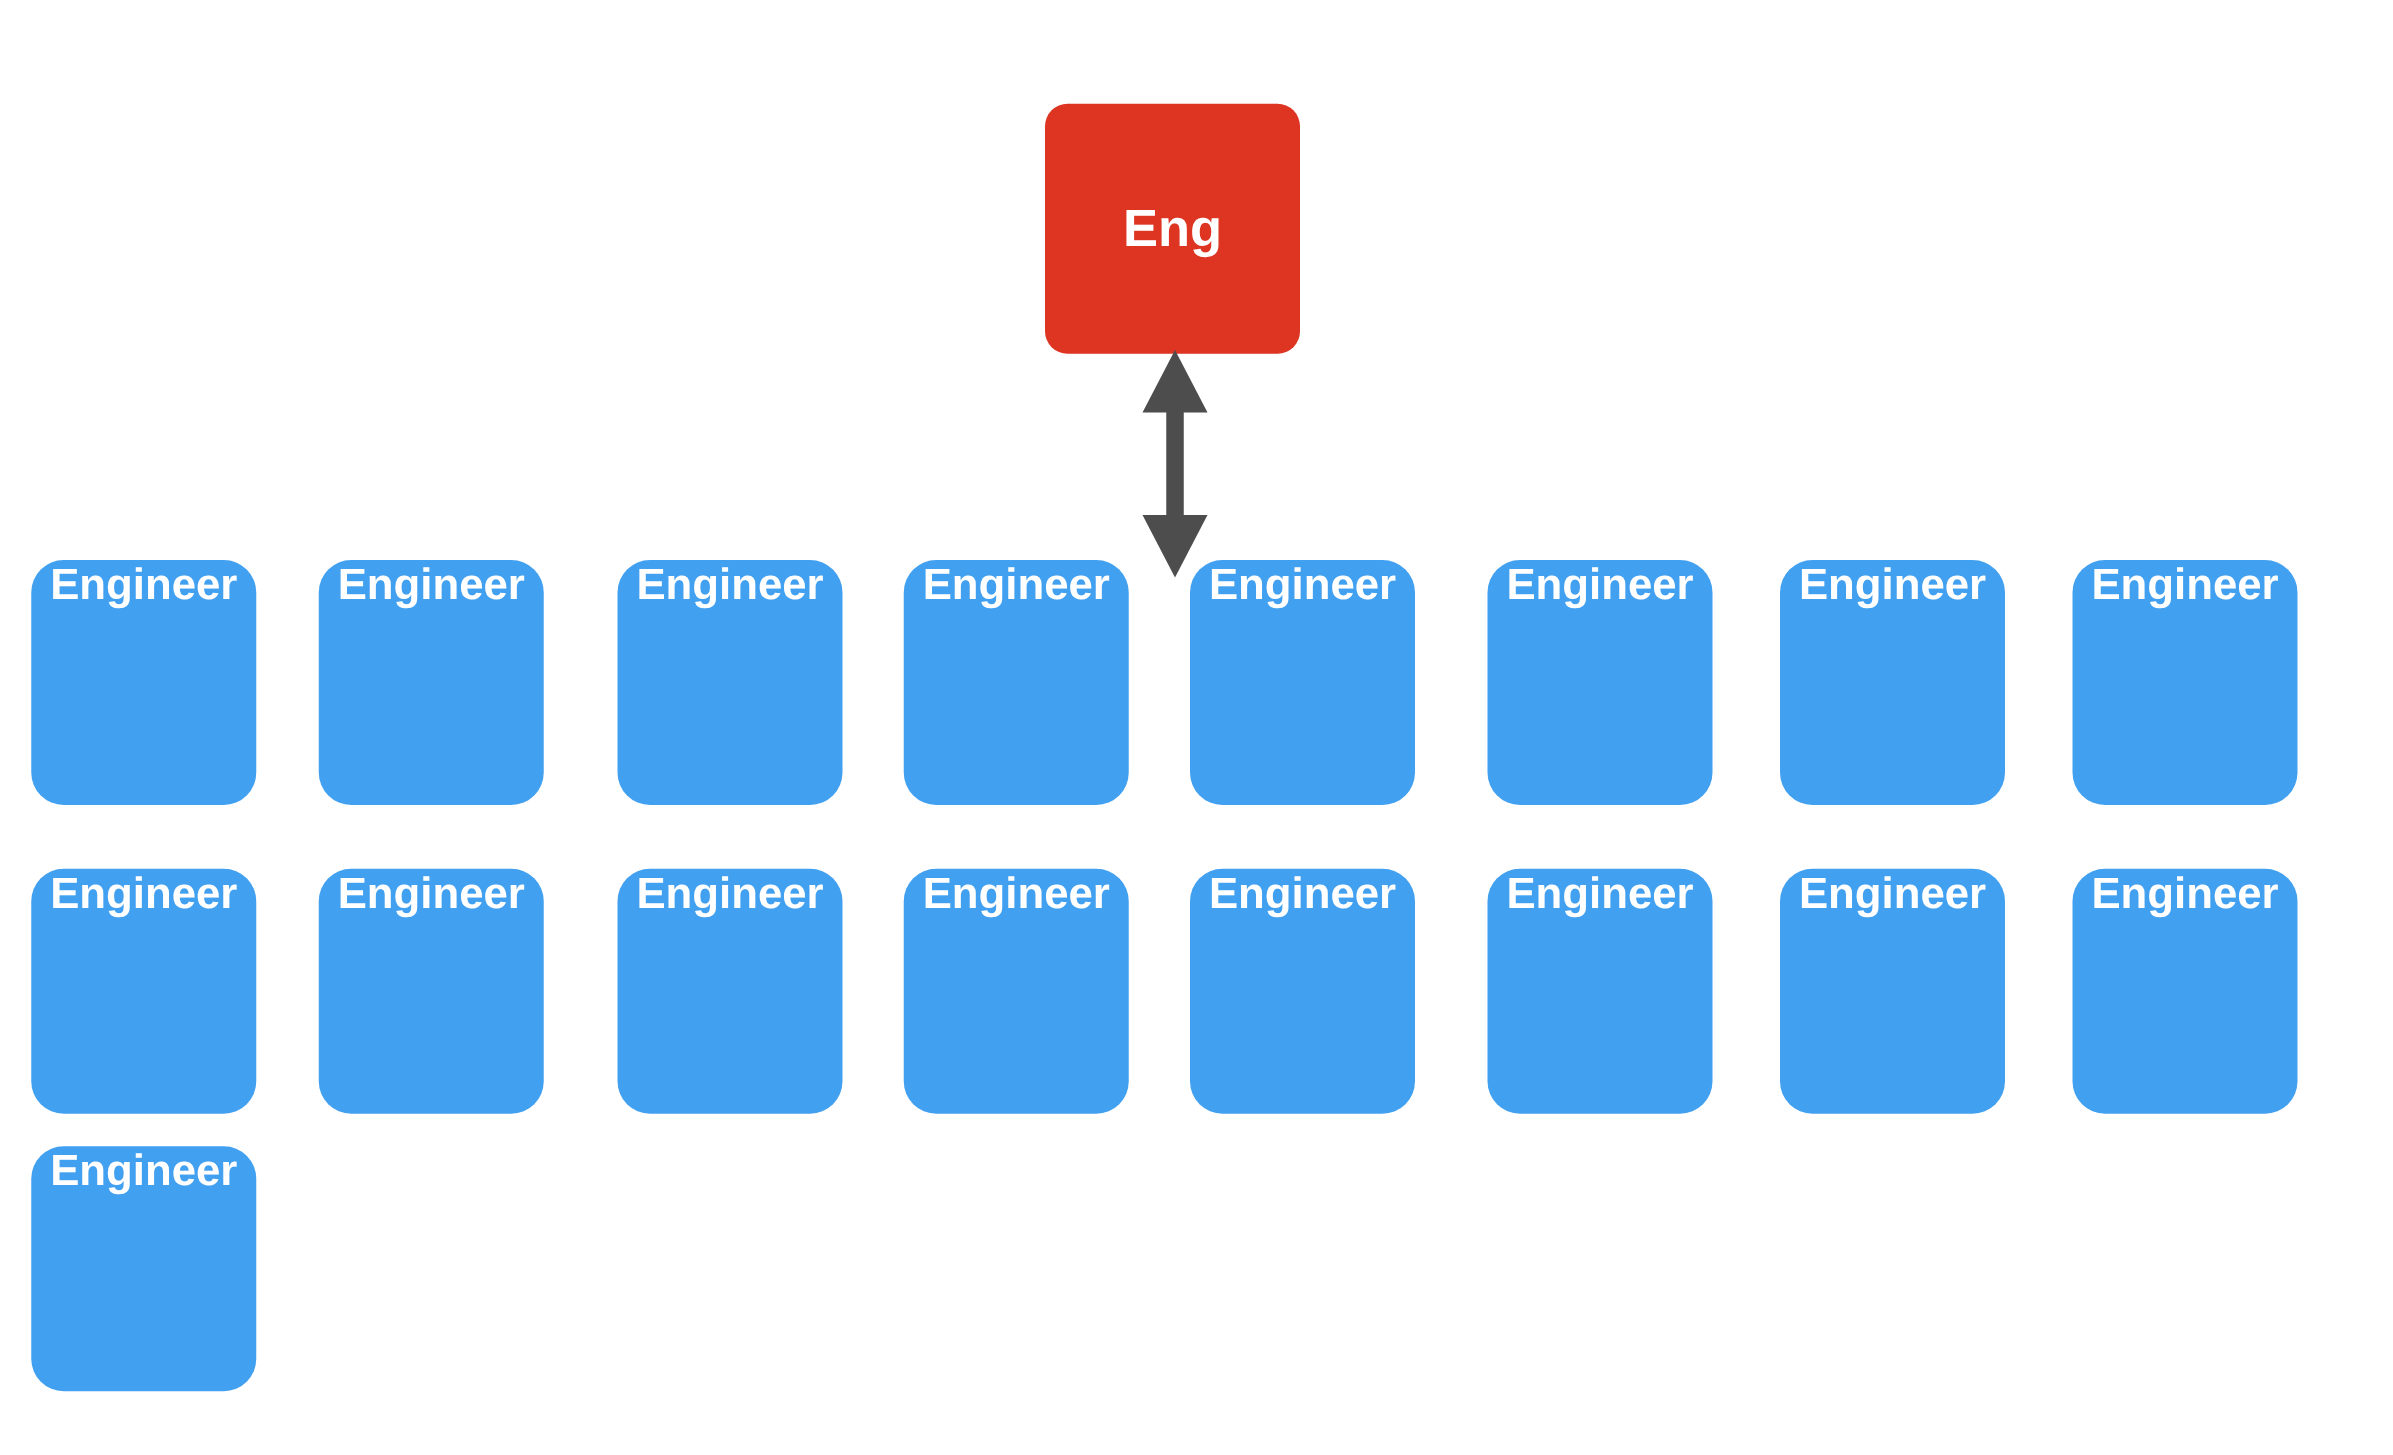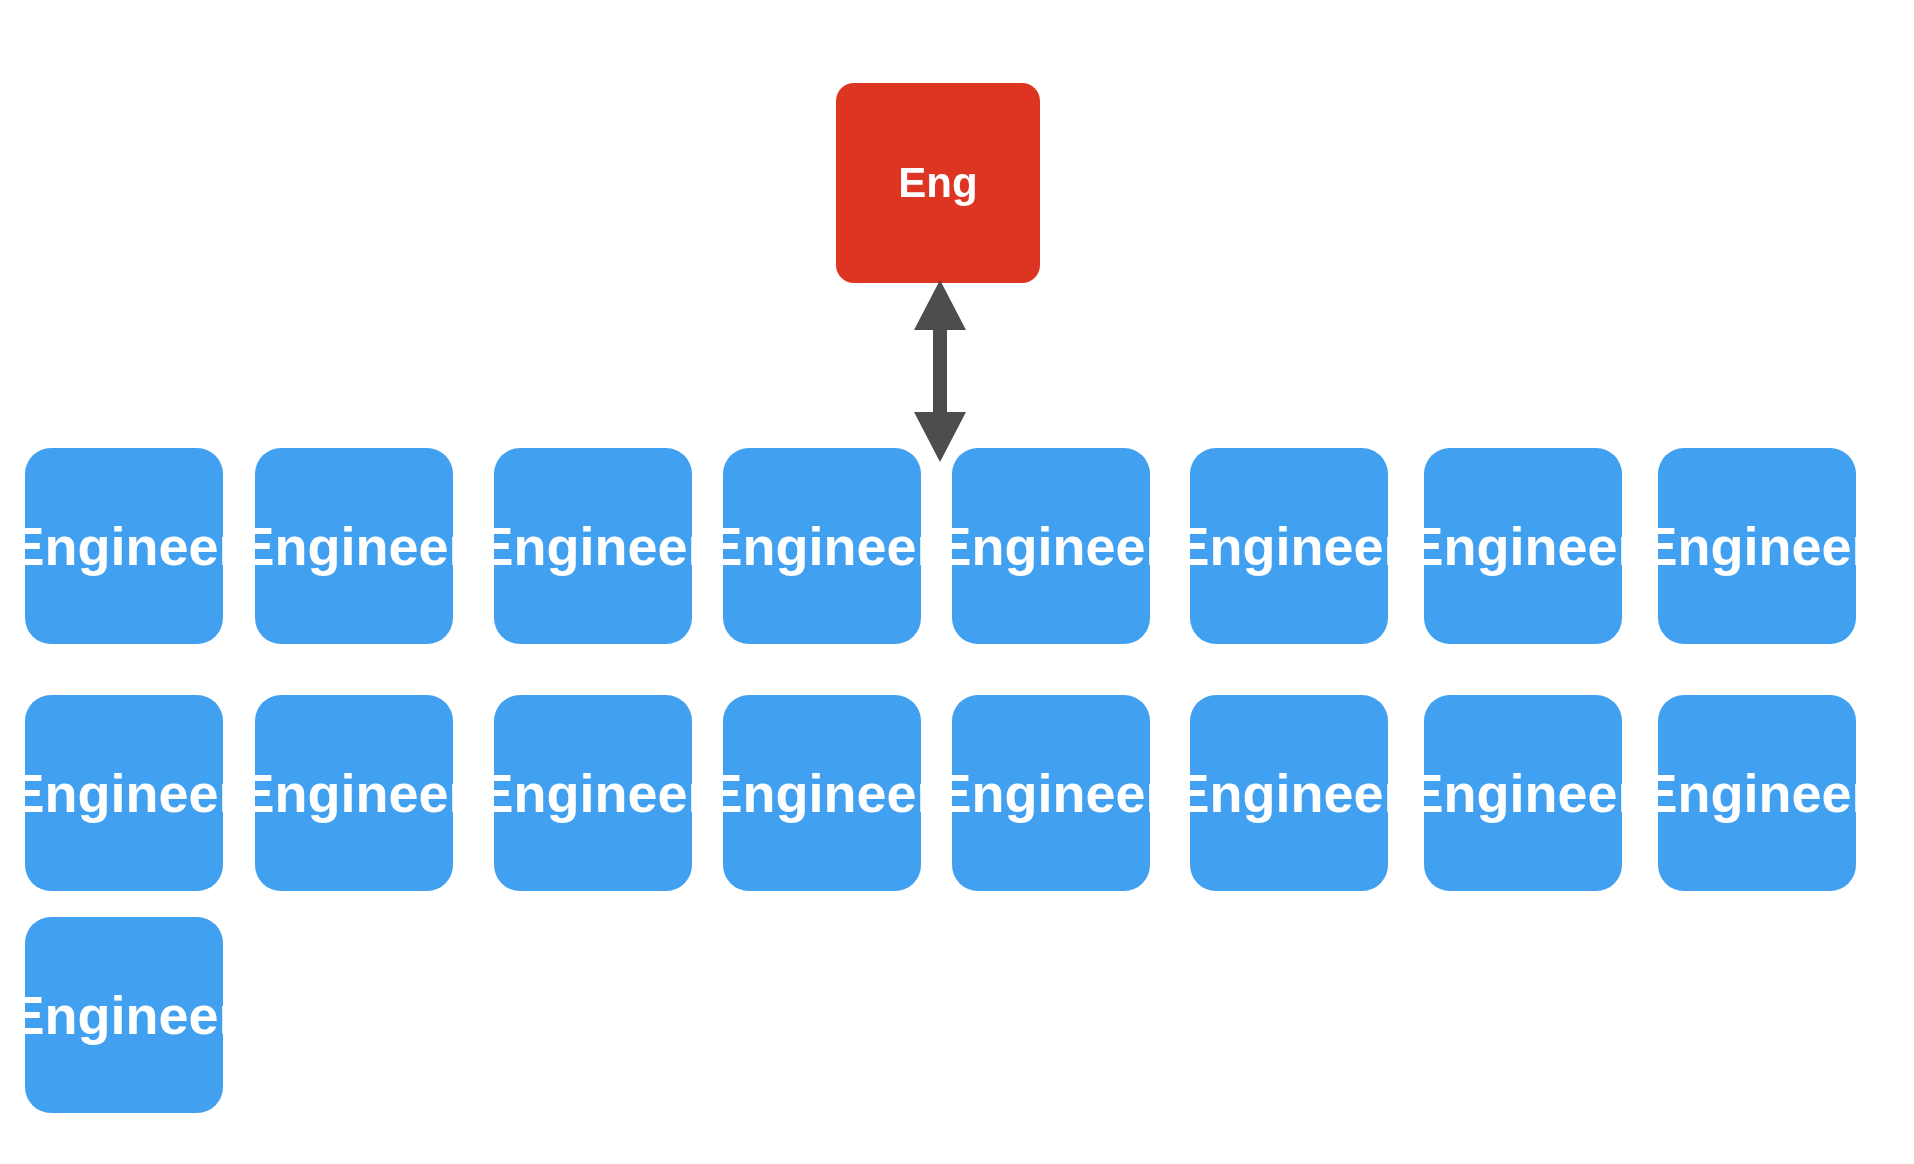--- a/index.html
+++ b/index.html
@@ -18,21 +18,21 @@
     height: 1164px;
     background: #ffffff;
     overflow: hidden;
   }
 
   
   .node {
     position: absolute;
     box-sizing: border-box;
     display: flex;
-    align-items: center;
+    align-items: flex-start;
     justify-content: center;
     text-align: center;
     color: #ffffff;
     font-weight: 700;
     line-height: 1.15;
     white-space: nowrap;
     user-select: none;
   }
 
   .node-lead {
@@ -45,23 +45,23 @@
     font-size: 42px;
   }
   .node-lead .node-label {
     display: block;
     width: 100%;
   }
 
   .node-engineer {
     background: #42A0F0;
     border-radius: 26px;
-    width: 198px;
+    width: 180px;
     height: 196px;
-    font-size: 54px;
+    font-size: 35px;
   }
   .node-engineer .node-label {
     display: block;
     
     transform: translateX(0);
   }
 
   
   .connector {
     position: absolute;

